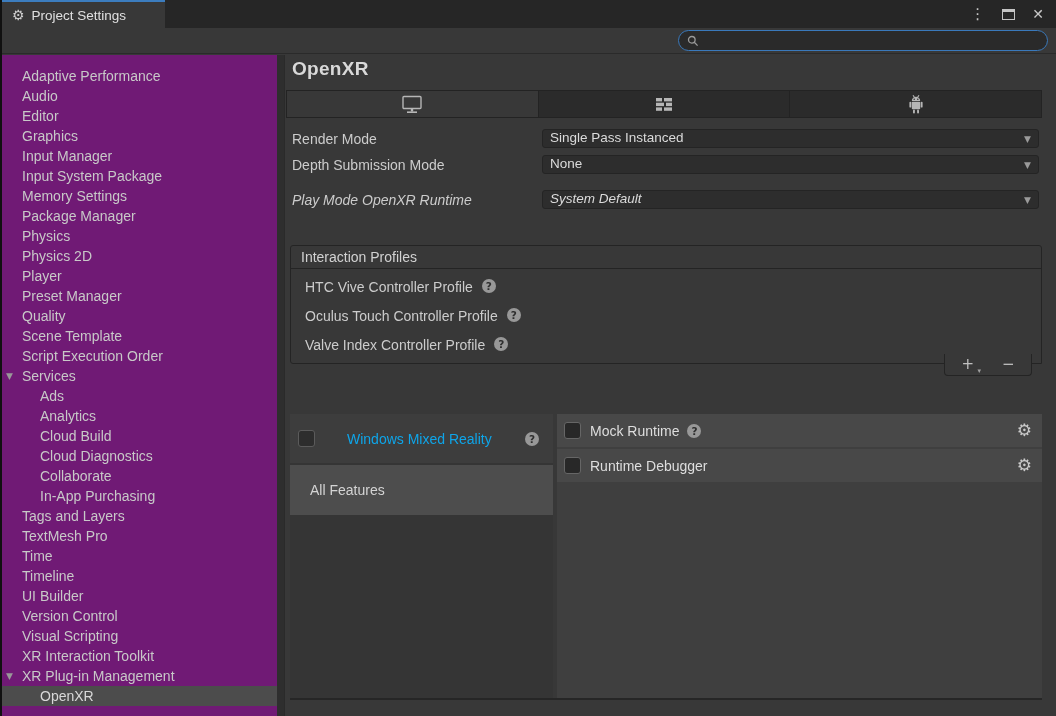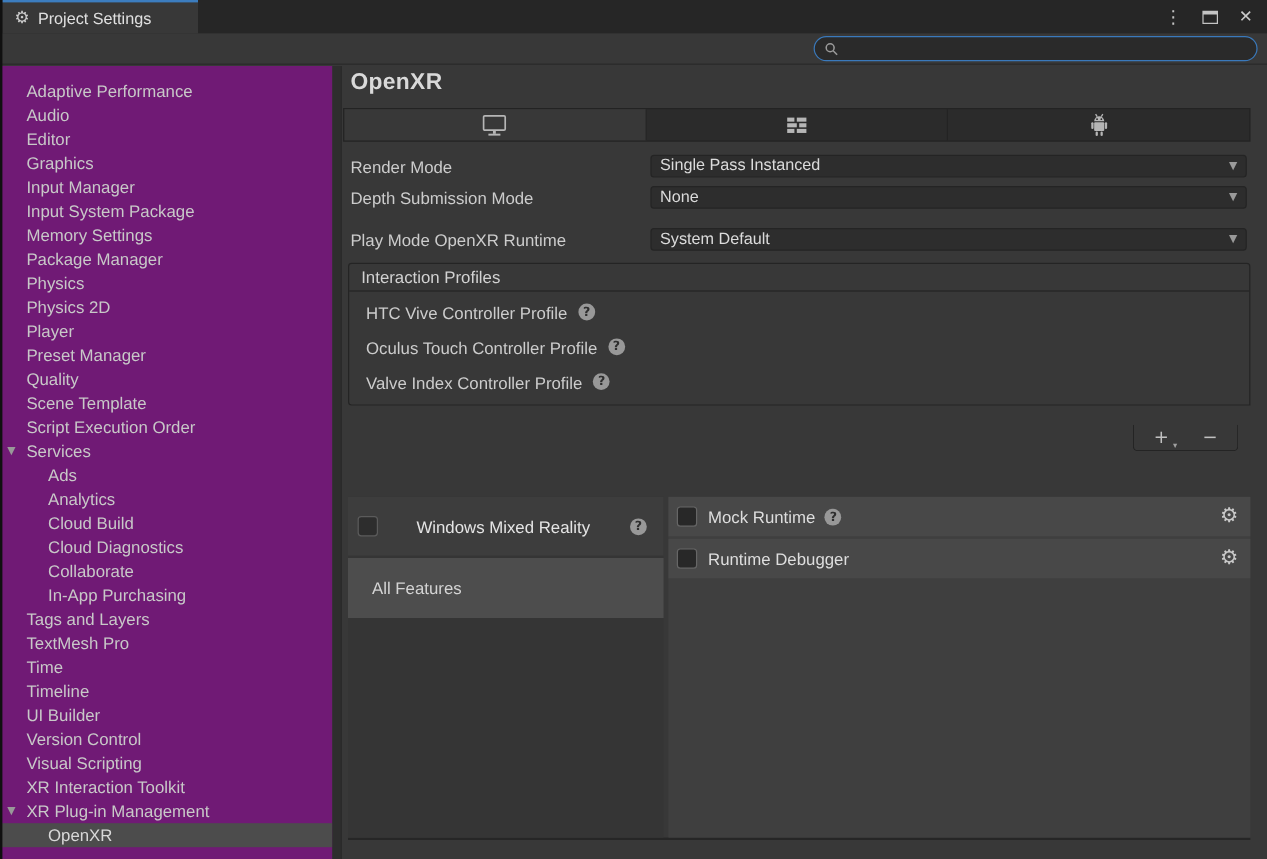--- a/index.html
+++ b/index.html
@@ -48,27 +48,27 @@
   #page-title { position:absolute; top:3px; left:6px; font-size:19px; font-weight:bold; color:#d9d9d9; letter-spacing:.3px; }
 
   #platform-tabs { position:absolute; top:35px; left:0; right:14px; height:28px; display:flex; background:#2b2b2b; border:1px solid #232323; }
   .ptab { flex:1; display:flex; align-items:center; justify-content:center; border-right:1px solid #232323; cursor:default; }
   .ptab:last-child { border-right:none; }
   .ptab.active { background:#383838; }
   .ticon { display:flex; align-items:center; justify-content:center; }
 
   #setting-rows { position:absolute; top:74px; left:6px; right:17px; }
   .setting-row { display:flex; align-items:center; height:19px; margin-bottom:7px; }
-  .setting-row.gap { margin-top:16px; }
+  .setting-row.gap { margin-top:16px;font-style:italic; }
   .setting-label { width:250px; flex:none; font-size:14px; color:#cccccc; white-space:nowrap; }
   .dropdown { flex:1; height:19px; background:#2d2d2d; border:1px solid #242424; border-radius:3px; position:relative; display:flex; padding:0 18px 0 7px; cursor:default; }
   .dd-value { font-size:13.5px; color:#dbdbdb; white-space:nowrap; }
   .dropdown .arrow { position:absolute; right:7px; top:4px; font-size:9px; color:#9a9a9a; }
 
-  #profiles { position:absolute; top:164px; left:4px; right:14px; height:119px; border:1px solid #242424; border-radius:3px 3px 0 3px; }
+  #profiles { position:absolute; top:190px; left:4px; right:14px; height:119px; border:1px solid #242424; border-radius:3px 3px 0 3px; }
   #profiles-header { height:23px; line-height:23px; padding-left:10px; font-size:14px; color:#d2d2d2; border-bottom:1px solid #242424; }
   .profile-item { height:18px; margin:11px 0 0 14px; display:flex; align-items:flex-start; gap:9px; font-size:14px; color:#cccccc; }
   .profile-item:first-of-type { margin-top:10px; }
   .help { width:14px; height:14px; flex:none; border-radius:50%; background:#989898; color:#2e2e2e; font-size:10.5px; font-weight:bold; text-align:center; line-height:14px; cursor:default; }
 
   #profiles-footer {
     position:absolute; top:299px; right:24px; width:88px; height:22px;
     background:#383838; border:1px solid #242424; border-top:none; border-radius:0 0 4px 4px;
     display:flex; align-items:center; justify-content:center; gap:28px;
   }
@@ -76,21 +76,21 @@
   .footer-btn .caret { position:absolute; right:-7px; bottom:-3px; font-size:7px; color:#a0a0a0; }
 
   #feature-title { position:absolute; top:332px; left:6px; font-size:15.5px; font-weight:bold; color:#d9d9d9; letter-spacing:.2px; }
 
   #feature-area { position:absolute; top:359px; left:4px; right:14px; bottom:16px; border-bottom:2px solid #262626; }
   #group-col { position:absolute; left:0; top:0; bottom:0; width:263px; background:#353535; }
   .group-row { height:49px; display:flex; align-items:center; padding:0 14px 0 8px; margin-bottom:2px; background:#3d3d3d; font-size:14px; color:#c9c9c9; cursor:default; }
   .group-row .g-label { margin-left:17px; white-space:nowrap; }
   .group-row .help { margin-left:auto; }
   .group-row.disabled { color:#868686; }
-  .group-row.disabled .g-label { color:#e5e5e5;margin-left:32px; }
+  .group-row.disabled .g-label { color:#0ea5e9;margin-left:32px; }
   .group-row.disabled .checkbox { opacity:.75; }
   .group-row.selected { background:#4d4d4d; height:50px; color:#d4d4d4; padding-left:20px; }
   .group-row.selected .g-label { margin-left:0; }
 
   #features-pane { position:absolute; left:267px; right:0; top:0; bottom:0; background:#3f3f3f; }
   .feature-row { height:33px; background:#484848; margin-bottom:2px; display:flex; align-items:center; padding:0 10px 0 7px; font-size:14px; color:#dedede; }
   .feature-row .f-label { margin-left:9px; white-space:nowrap; }
   .feature-row .help { margin-left:8px; }
   .gear-btn { margin-left:auto; font-size:17px; color:#c9c9c9; line-height:1; cursor:default; }
 

